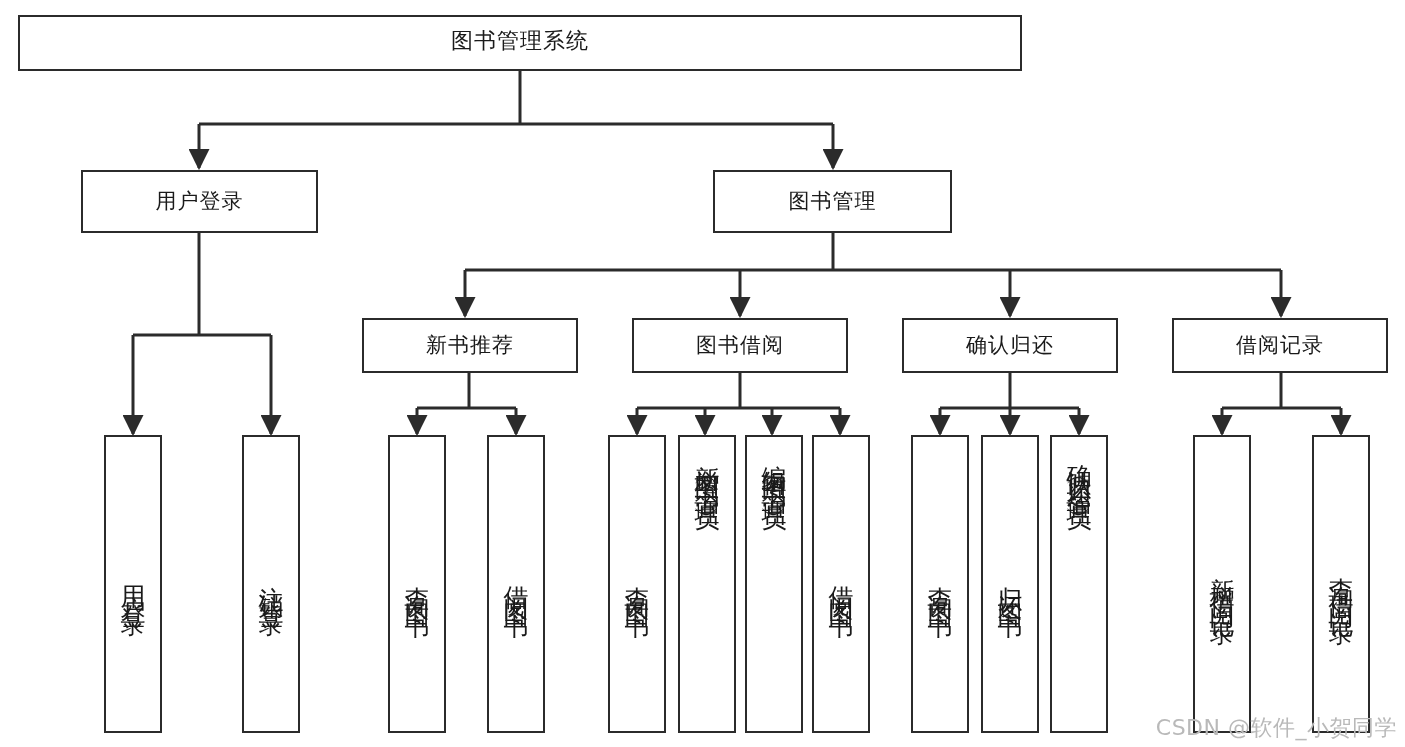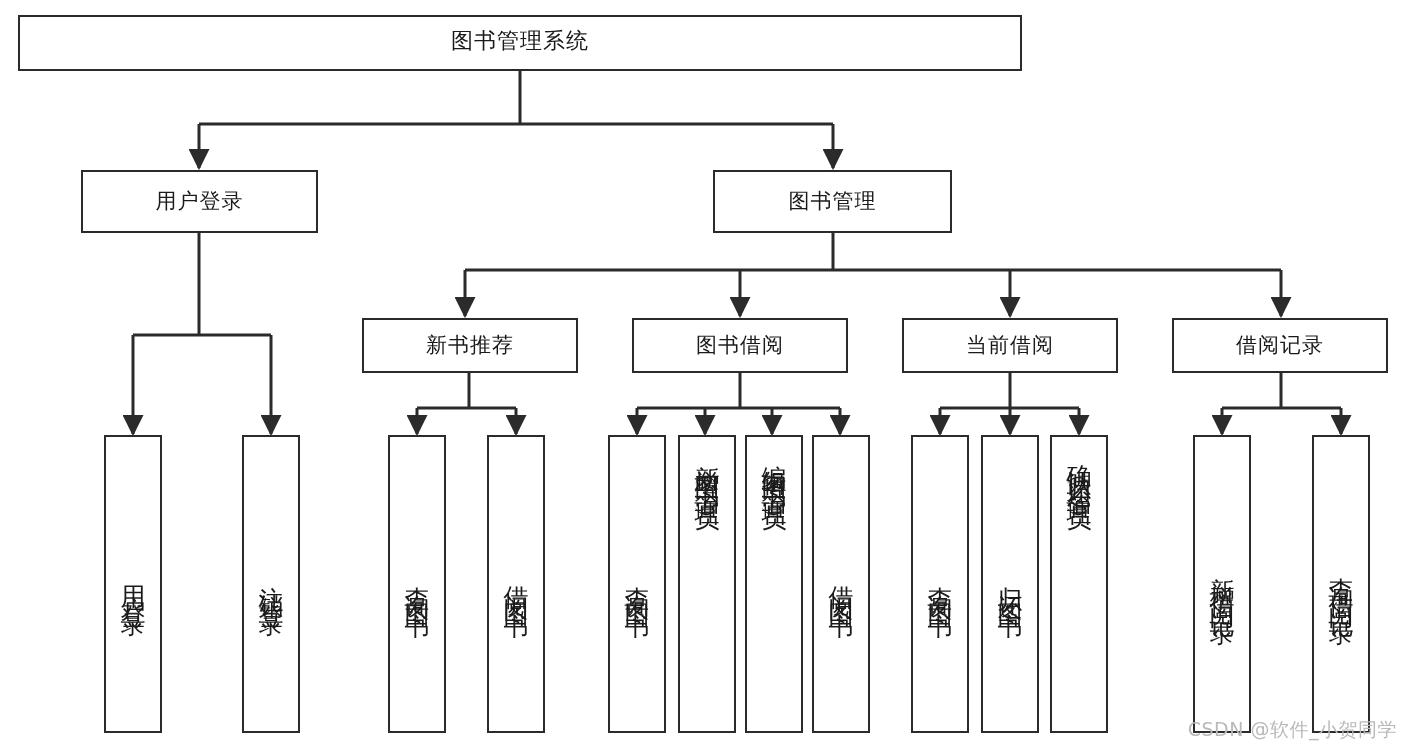--- a/index.html
+++ b/index.html
@@ -45,21 +45,21 @@
     line-height:1;
     letter-spacing:6px;
     white-space:pre;
   }
   .v-node.centered{align-items:center;padding-top:0;}
   .v-node.centered .lbl{letter-spacing:9px;}
 
   .watermark{
     position:absolute;
     right:8px;bottom:4px;
-    font-size:19px;
+    font-size:22px;
     color:#b9b9b9;
     letter-spacing:0.5px;
     white-space:nowrap;
     pointer-events:none;
   }
 </style>
 </head>
 <body>
 
 <div id="canvas">
@@ -125,21 +125,21 @@
     <span class="lbl">图书管理</span>
   </div>
 
   <div class="node h-node" style="left:362px;top:318px;width:216px;height:55px;">
     <span class="lbl">新书推荐</span>
   </div>
   <div class="node h-node" style="left:632px;top:318px;width:216px;height:55px;">
     <span class="lbl">图书借阅</span>
   </div>
   <div class="node h-node" style="left:902px;top:318px;width:216px;height:55px;">
-    <span class="lbl">当前借阅</span>
+    <span class="lbl">确认归还</span>
   </div>
   <div class="node h-node" style="left:1172px;top:318px;width:216px;height:55px;">
     <span class="lbl">借阅记录</span>
   </div>
 
   <div class="node v-node centered" style="left:104px;top:435px;width:58px;height:298px;">
     <span class="lbl">用户登录</span>
   </div>
   <div class="node v-node centered" style="left:242px;top:435px;width:58px;height:298px;">
     <span class="lbl">注销登录</span>

